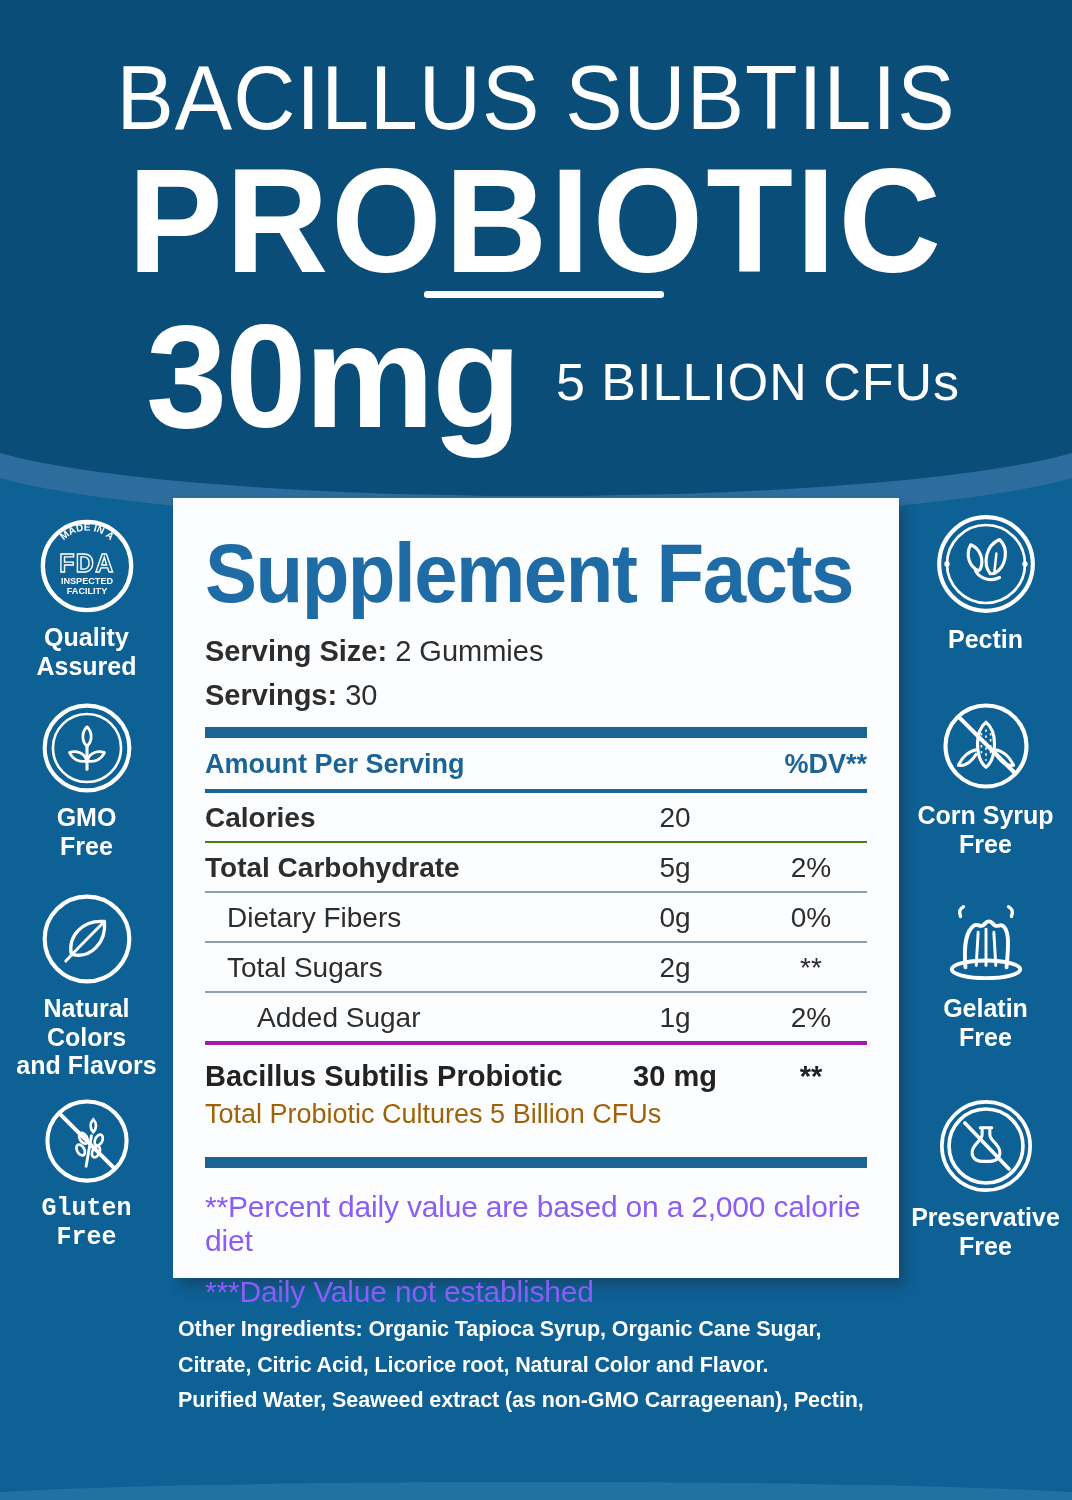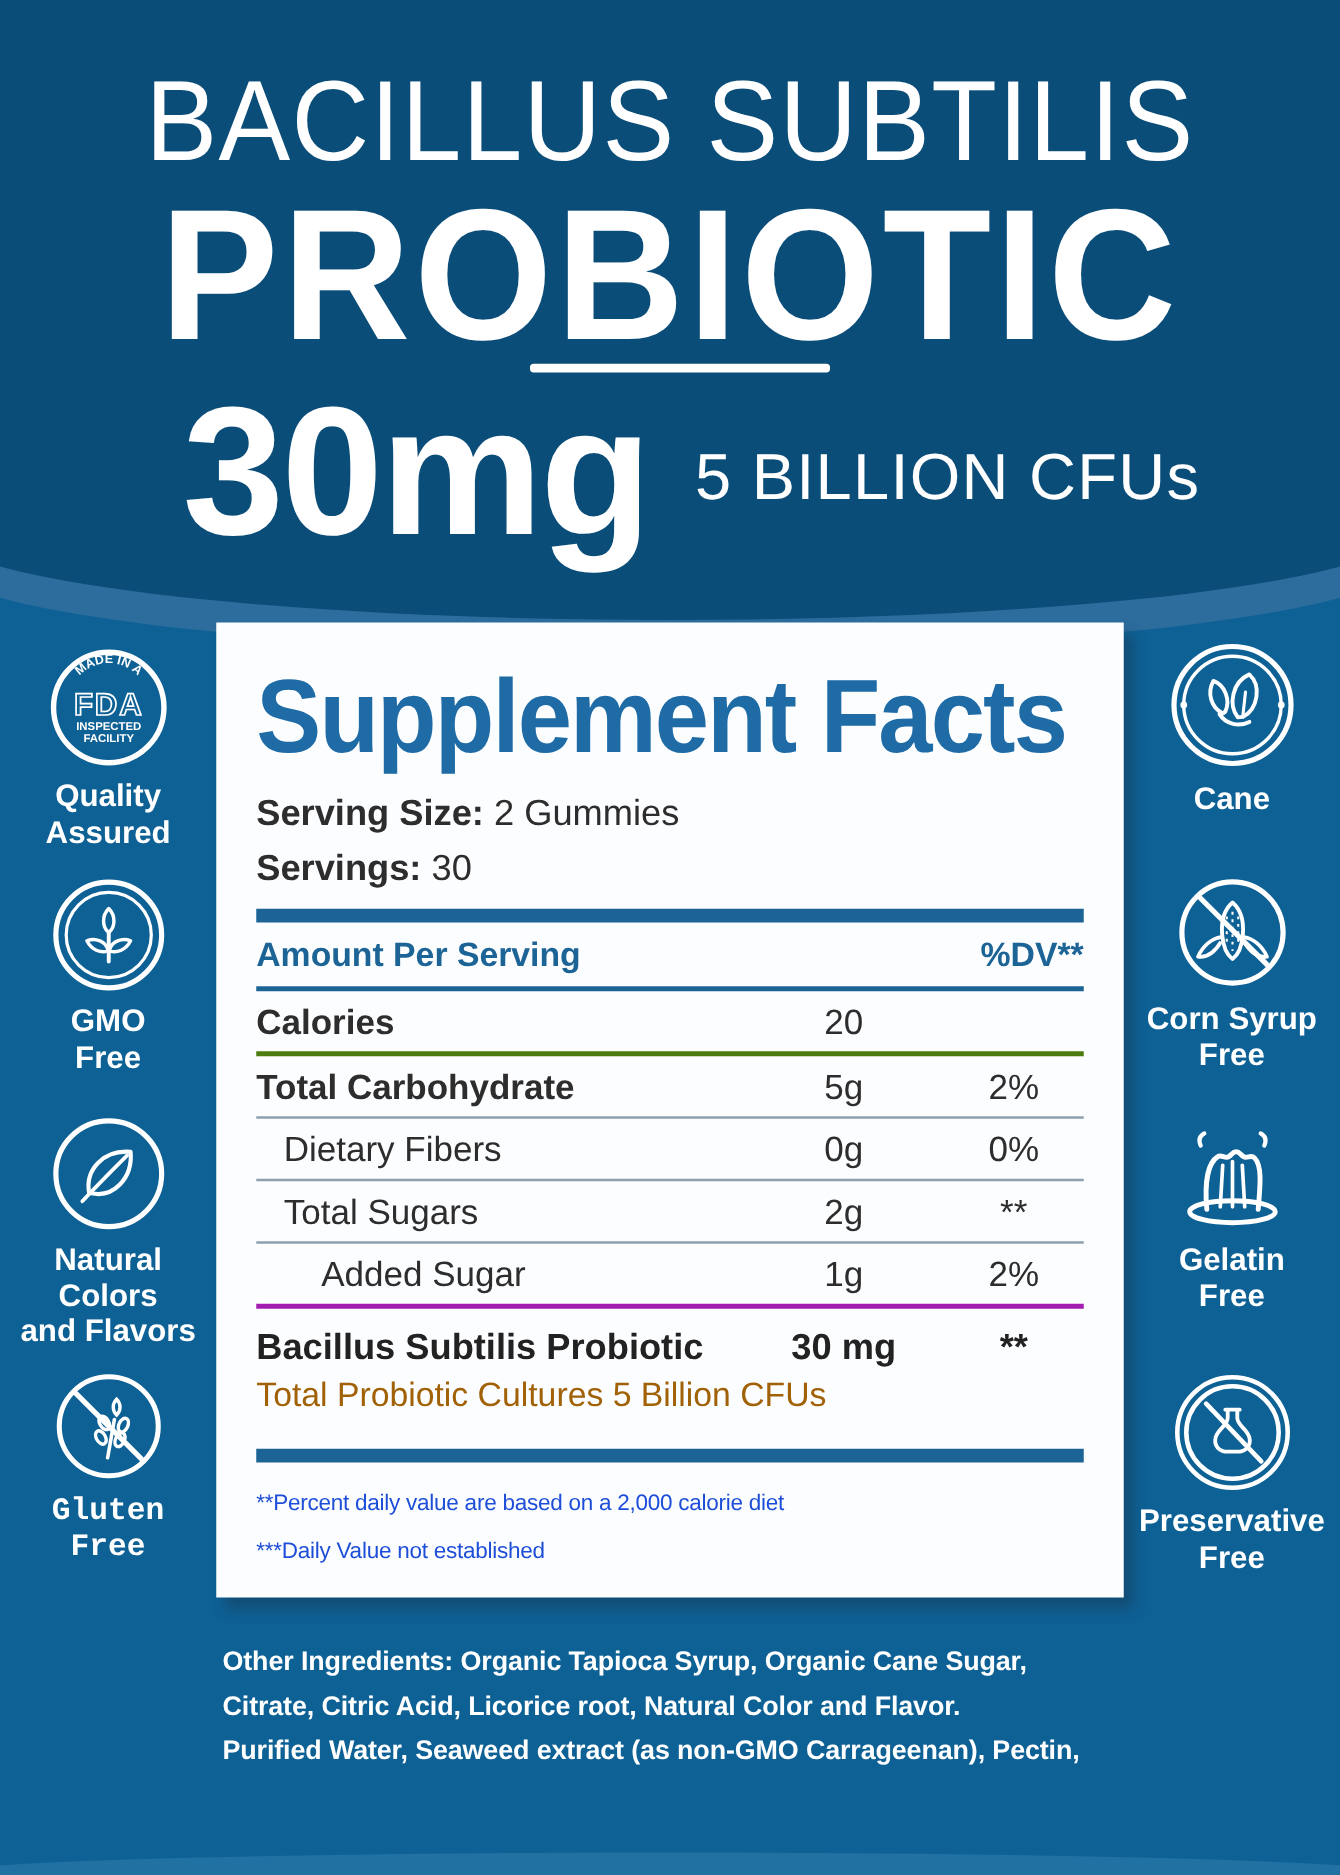--- a/index.html
+++ b/index.html
@@ -59,28 +59,28 @@
   .serving .b{font-weight:700;}
   .serving div+div{margin-top:5px;}
   .bar-thick{margin-top:13px;height:11px;background:#1d6496;}
   .grid{display:grid;grid-template-columns:1fr 160px 112px;align-items:baseline;}
   .col-header{padding:11px 0 9px;color:#1d6496;font-weight:700;font-size:27px;}
   .col-header .dv{text-align:right;}
   .rule4{height:4px;background:#1d6496;}
   .frow{padding:9px 0 7px;font-size:28px;color:#2d2d2d;border-bottom:2px solid #8fa0ae;}
   .frow .amt,.probiotic-row .amt{text-align:center;}
   .frow .dv,.probiotic-row .dv{text-align:center;}
-  .frow.sep-dark{border-bottom:4px solid #4d7c0f;}
+  .frow.sep-dark{border-bottom:2px solid #4d7c0f;}
   .frow.sep-blue{border-bottom:4px solid #a21caf;}
   .frow .lbl.bold{font-weight:700;}
   .frow .lbl.ind1{padding-left:22px;}
   .frow .lbl.ind2{padding-left:52px;}
   .probiotic-row{padding-top:15px;font-size:29px;font-weight:700;color:#222;}
   .probiotic-note{font-size:27px;color:#a16207;padding:6px 0 14px;}
-  .footnote{font-size:18px;color:#1d4ed8;letter-spacing:-0.2px;}
+  .footnote{font-size:30px;color:#8b5cf6;letter-spacing:-0.2px;}
   .footnote.f1{margin-top:22px;}
   .footnote.f2{margin-top:17px;}
   
   .badge{
     position:absolute;display:flex;flex-direction:column;align-items:center;
     color:#fff;text-align:center;
   }
   .badge.side-left{left:0;width:173px;}
   .badge.side-right{left:899px;width:173px;}
   .badge svg{display:block;}
@@ -227,21 +227,21 @@
       <circle cx="50" cy="50" r="45" fill="none" stroke="#fff" stroke-width="4"></circle>
       <circle cx="50" cy="50" r="37.5" fill="none" stroke="#fff" stroke-width="2.6"></circle>
       <circle cx="12.5" cy="50" r="2.6" fill="#fff"></circle>
       <circle cx="87.5" cy="50" r="2.6" fill="#fff"></circle>
       <path d="M40,57 C32,51 31,39 38,31 C46,36 48,48 42,56 Z" stroke="#fff" stroke-width="3" fill="none" stroke-linejoin="round" transform="rotate(-12 39 44)"></path>
       <path d="M57,60 C48,52 48,34 60,26 C71,33 71,51 61,59 Z" stroke="#fff" stroke-width="3" fill="none" stroke-linejoin="round" transform="rotate(10 59 43)"></path>
       <path d="M60,40 L58,58" stroke="#fff" stroke-width="2.4" fill="none" stroke-linecap="round"></path>
       <path d="M40,57 C45,65 55,67 63,63" stroke="#fff" stroke-width="3" fill="none" stroke-linecap="round"></path>
     </svg>
     <div class="lbl">
-      <div>Cane</div>
+      <div>Pectin</div>
     </div>
   </div>
 
   <div class="badge side-right" style="top:700px;">
     <svg width="92" height="92" viewBox="0 0 100 100">
       <circle cx="50" cy="50" r="44" fill="none" stroke="#fff" stroke-width="4.5"></circle>
       <path d="M50,24 C57,30 60,40 59,52 C58,64 54,70 50,73 C46,70 42,64 41,52 C40,40 43,30 50,24 Z" stroke="#fff" stroke-width="3.4" fill="none" stroke-linejoin="round"></path>
       <path d="M50,32 V66 M45,36 V62 M55,36 V62" stroke="#fff" stroke-width="1.8" fill="none" stroke-dasharray="2.5 4"></path>
       <path d="M40,58 C34,68 27,72 20,71 C24,62 32,55 40,54" stroke="#fff" stroke-width="3.2" fill="none" stroke-linejoin="round"></path>
       <path d="M60,58 C66,68 73,72 80,71 C76,62 68,55 60,54" stroke="#fff" stroke-width="3.2" fill="none" stroke-linejoin="round"></path>

